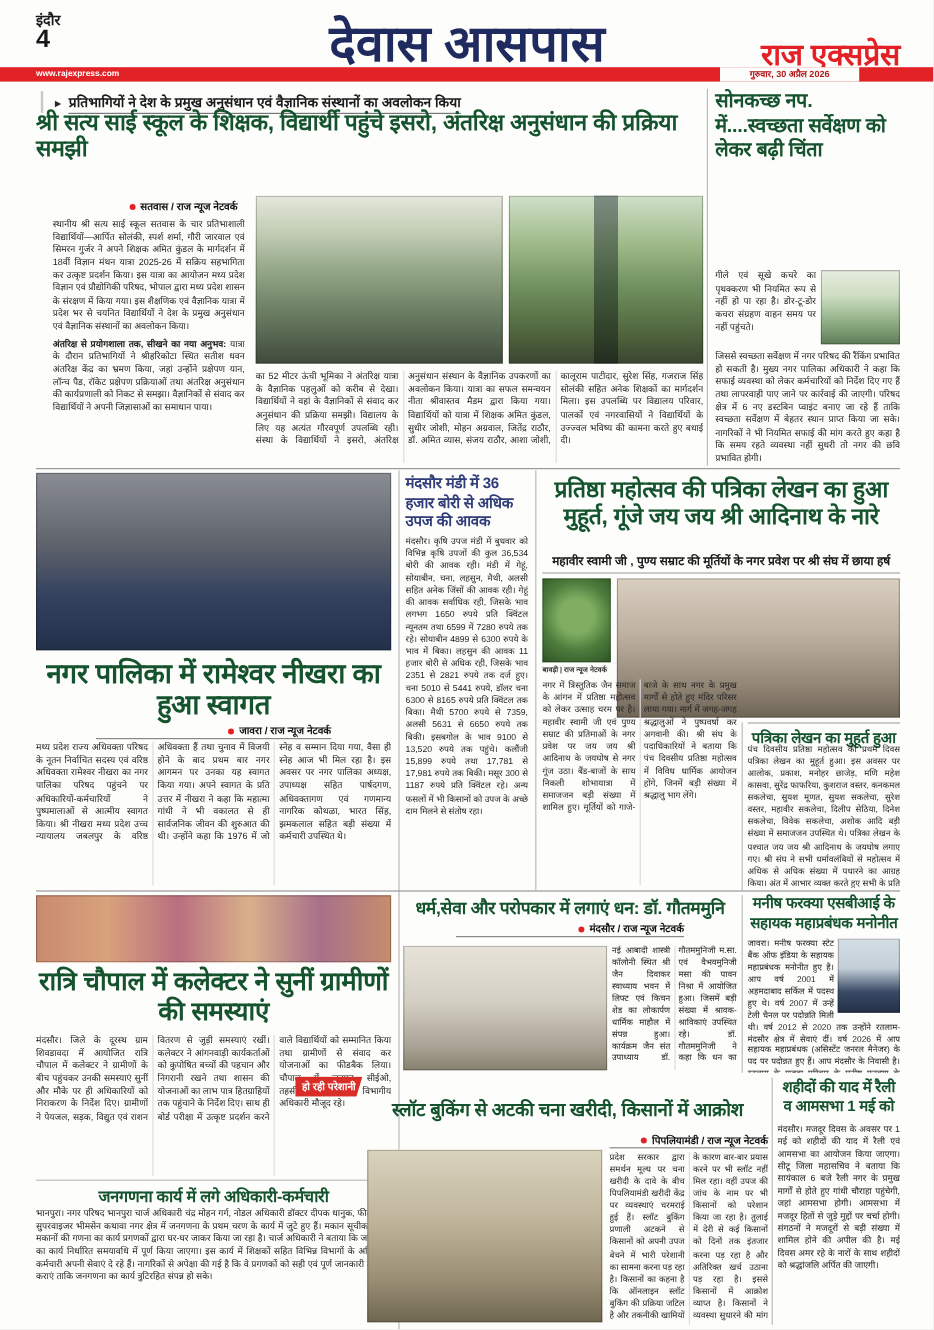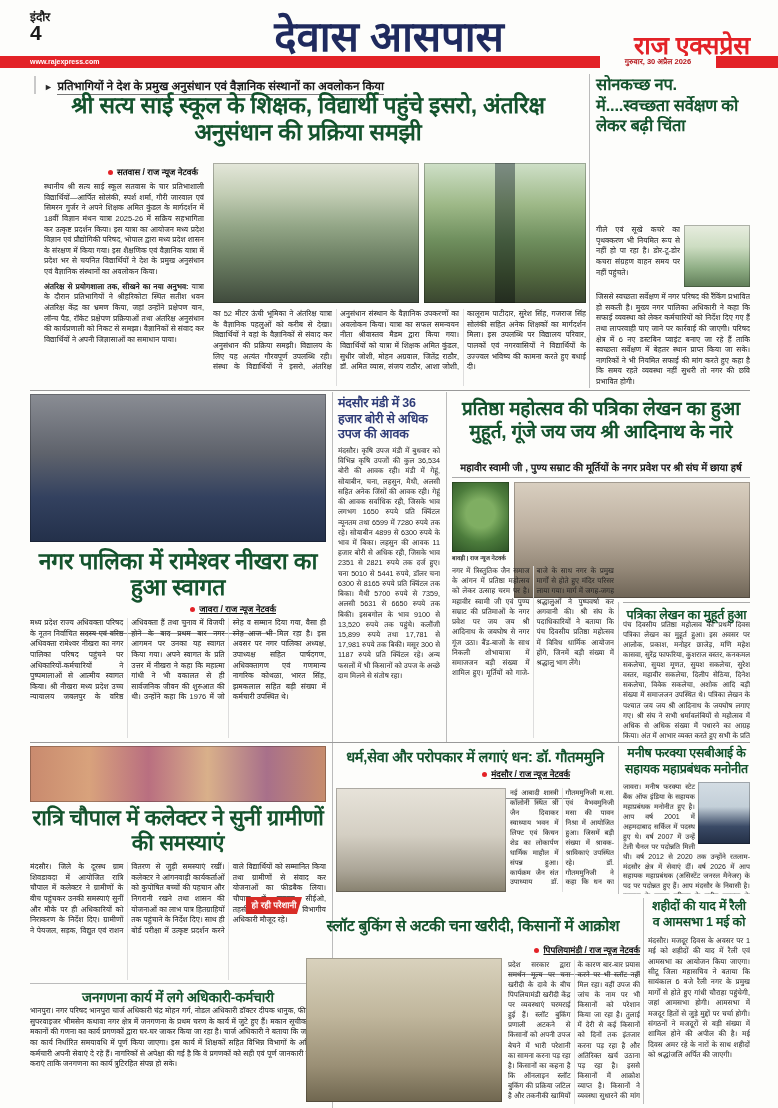--- a/index.html
+++ b/index.html
@@ -9,21 +9,21 @@
     background:#fdfdfb;overflow:hidden;
     font-family:"Liberation Sans","DejaVu Sans",sans-serif;color:#1a1a1a;
   }
   .abs{position:absolute;}
   .hl{font-weight:800;color:#14532d;letter-spacing:-.2px;}
   .bt{font-size:7.5px;line-height:1.42;text-align:justify;color:#222;}
   .bt p{margin:0 0 4px 12px;}
   .lead-in{font-weight:700;}
   .byline{font-size:8.5px;font-weight:700;color:#111;text-align:right;}
   .byline .dot{display:inline-block;width:5px;height:5px;border-radius:50%;background:#e32227;margin-right:4px;vertical-align:middle;}
-  .byline-rule{border-bottom:1px solid #888;padding-bottom:19px;text-decoration:underline;}
+  .byline-rule{border-bottom:1px solid #888;padding-bottom:1px;}
   .col2{column-count:2;column-gap:7px;column-rule:1px solid #ddd;}
   .col3{column-count:3;column-gap:8px;column-rule:1px solid #ddd;}
   .photo{background:#b9b3a6;box-shadow:inset 0 0 0 1px rgba(0,0,0,.25);}
   .ph-school{background:linear-gradient(180deg,#e4e7da 0%,#c2cdb4 22%,#93a687 45%,#6d8064 68%,#3f4a3c 100%);}
   .ph-isro{background:linear-gradient(180deg,#cfe0c8 0%,#9db887 30%,#6f8f5e 55%,#52683f 80%,#3a4630 100%),linear-gradient(90deg,transparent 44%,#9aa0a8 44%,#9aa0a8 56%,transparent 56%);background-blend-mode:multiply;}
   .ph-garden{background:linear-gradient(180deg,#dfe8d6 0%,#c7795000 0),linear-gradient(180deg,#e8ede0 0%,#cdddc2 35%,#8fae85 70%,#5f7c57 100%);}
   .ph-table{background:linear-gradient(180deg,#8a8d94 0%,#5f636c 40%,#33415f 70%,#23304a 100%);}
   .ph-idol{background:radial-gradient(circle at 50% 45%,#7fae62 0 30%,#4c7c3c 60%,#2d5226 100%);}
   .ph-group{background:linear-gradient(180deg,#d9cfc0 0%,#bdb0a0 40%,#948878 75%,#6e6456 100%);}
   .ph-white-crowd{background:linear-gradient(180deg,#e7e3da 0%,#d4cfc3 45%,#aaa496 80%,#87816f 100%);}
@@ -49,21 +49,21 @@
 
   <div class="abs" style="left:0;top:56px;width:778px;height:12px;background:#e32227;">
     <span class="abs" style="left:30px;top:0;font-size:7px;font-weight:700;color:#fff;line-height:12px;">www.rajexpress.com</span>
     <span class="abs" style="right:62px;top:0;width:116px;background:#fdfdfb;color:#b5161b;font-size:7.5px;font-weight:700;line-height:12px;text-align:center;">गुरुवार, 30 अप्रैल 2026</span>
   </div>
 
   <div class="abs" style="left:34px;top:76px;width:554px;border-left:2px solid #c9c9c9;padding-left:8px;">
     <span style="color:#2a2a2a;font-size:9px;">►</span>
     <span style="font-size:11.5px;font-weight:700;border-bottom:1px solid #777;padding-bottom:2px;">प्रतिभागियों ने देश के प्रमुख अनुसंधान एवं वैज्ञानिक संस्थानों का अवलोकन किया</span>
   </div>
-  <div class="abs hl" style="left:30px;top:92px;width:556px;font-size:23px;line-height:1.16;text-align:center;">श्री सत्य साई स्कूल के शिक्षक, विद्यार्थी पहुंचे इसरो, अंतरिक्ष अनुसंधान की प्रक्रिया समझी</div>
+  <div class="abs hl" style="left:30px;top:92px;width:556px;font-size:19px;line-height:1.16;text-align:left;">श्री सत्य साई स्कूल के शिक्षक, विद्यार्थी पहुंचे इसरो, अंतरिक्ष अनुसंधान की प्रक्रिया समझी</div>
 
   <div class="abs byline" style="left:38px;top:166px;width:160px;">
     <span class="dot"></span><span>सतवास / राज न्यूज नेटवर्क</span>
   </div>
 
   <div class="abs bt" style="left:32px;top:182px;width:172px;height:203px;overflow:hidden;">
     <p>स्थानीय श्री सत्य साई स्कूल सतवास के चार प्रतिभाशाली विद्यार्थियों—आर्पित सोलंकी, स्पर्श शर्मा, गौरी जारवाल एवं सिमरन गुर्जर ने अपने शिक्षक अमित कुंडल के मार्गदर्शन में 18वीं विज्ञान मंथन यात्रा 2025-26 में सक्रिय सहभागिता कर उत्कृष्ट प्रदर्शन किया। इस यात्रा का आयोजन मध्य प्रदेश विज्ञान एवं प्रौद्योगिकी परिषद, भोपाल द्वारा मध्य प्रदेश शासन के संरक्षण में किया गया। इस शैक्षणिक एवं वैज्ञानिक यात्रा में प्रदेश भर से चयनित विद्यार्थियों ने देश के प्रमुख अनुसंधान एवं वैज्ञानिक संस्थानों का अवलोकन किया।</p>
     <p><span class="lead-in">अंतरिक्ष से प्रयोगशाला तक, सीखने का नया अनुभव:</span><span> यात्रा के दौरान प्रतिभागियों ने श्रीहरिकोटा स्थित सतीश धवन अंतरिक्ष केंद्र का भ्रमण किया, जहां उन्होंने प्रक्षेपण यान, लॉन्च पैड, रॉकेट प्रक्षेपण प्रक्रियाओं तथा अंतरिक्ष अनुसंधान की कार्यप्रणाली को निकट से समझा। वैज्ञानिकों से संवाद कर विद्यार्थियों ने अपनी जिज्ञासाओं का समाधान पाया।</span></p>
   </div>
 

